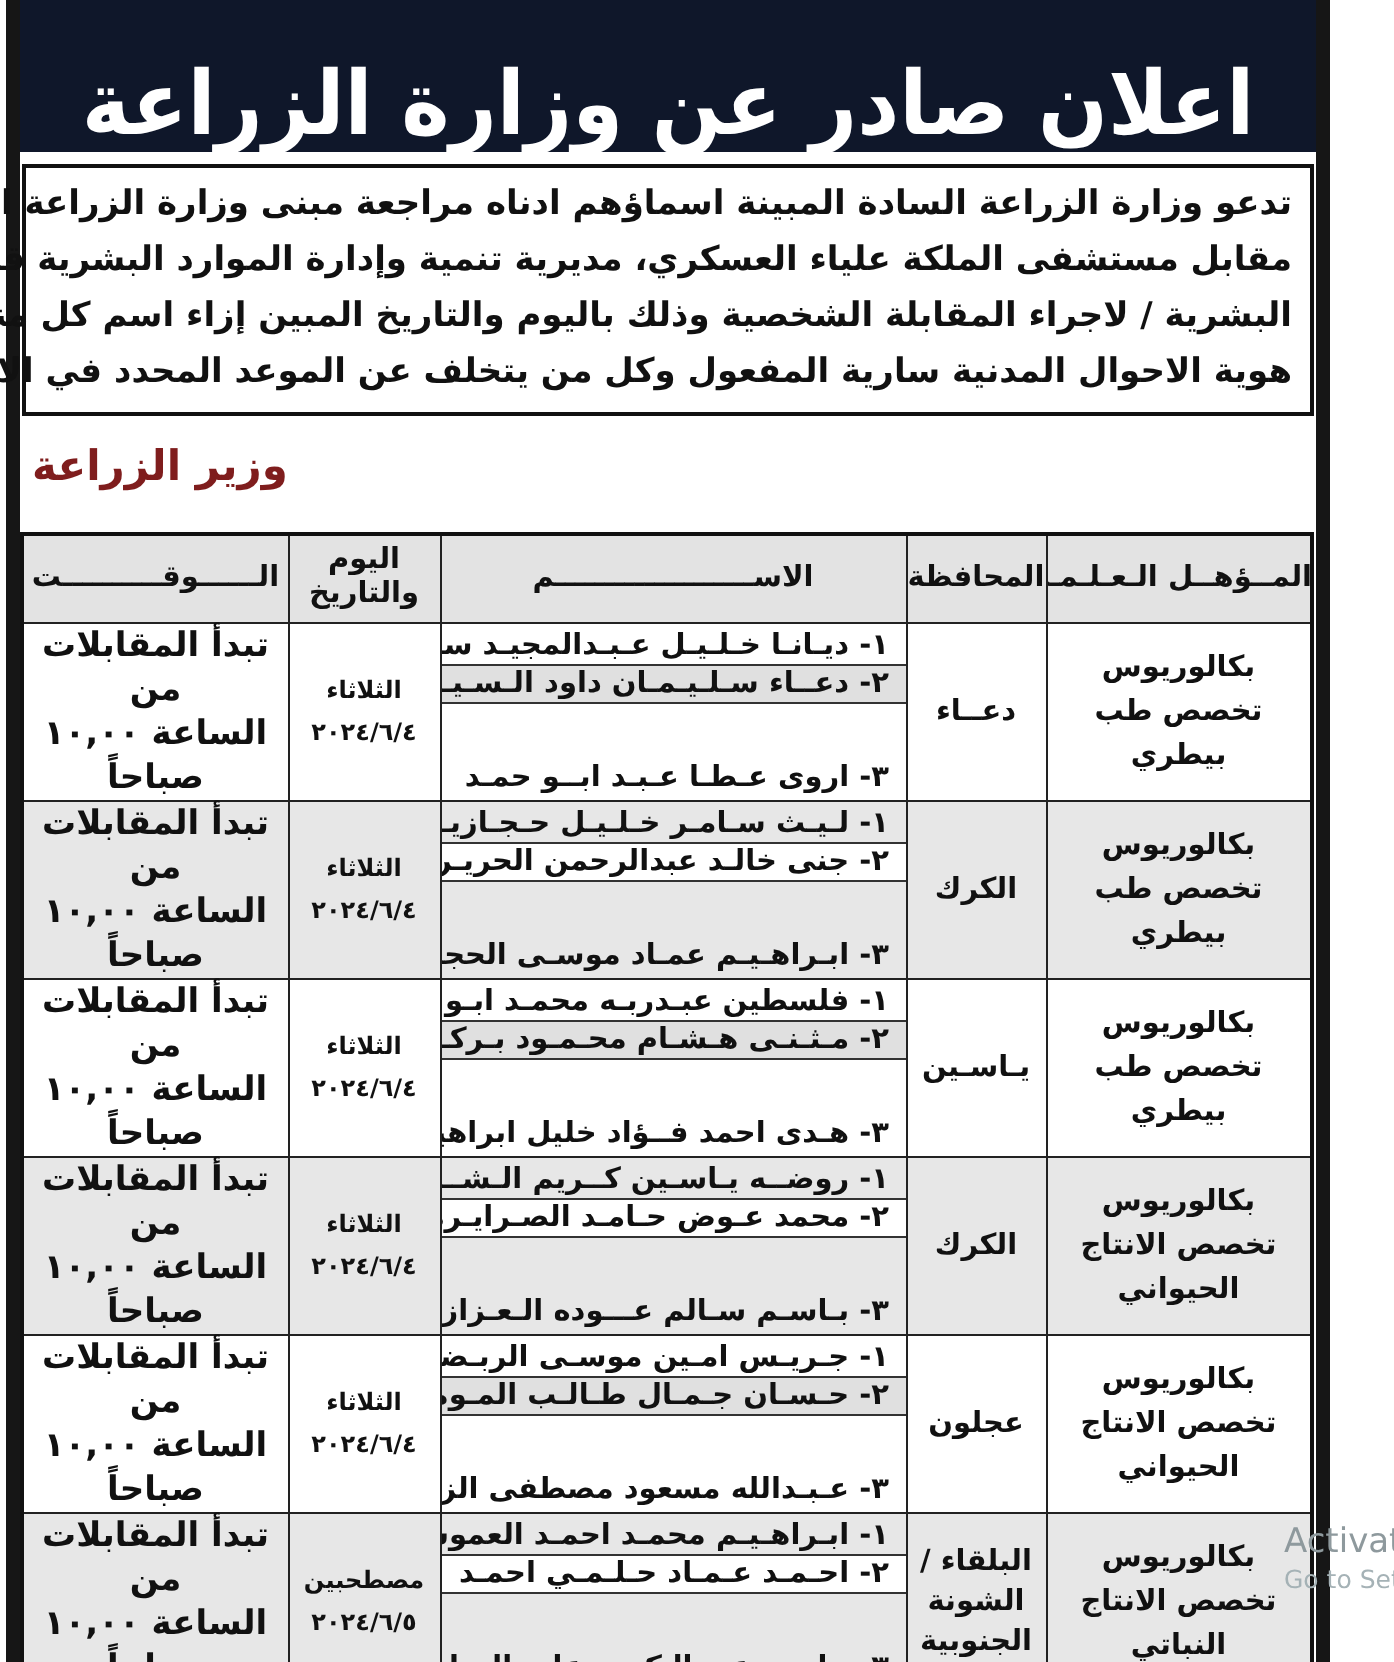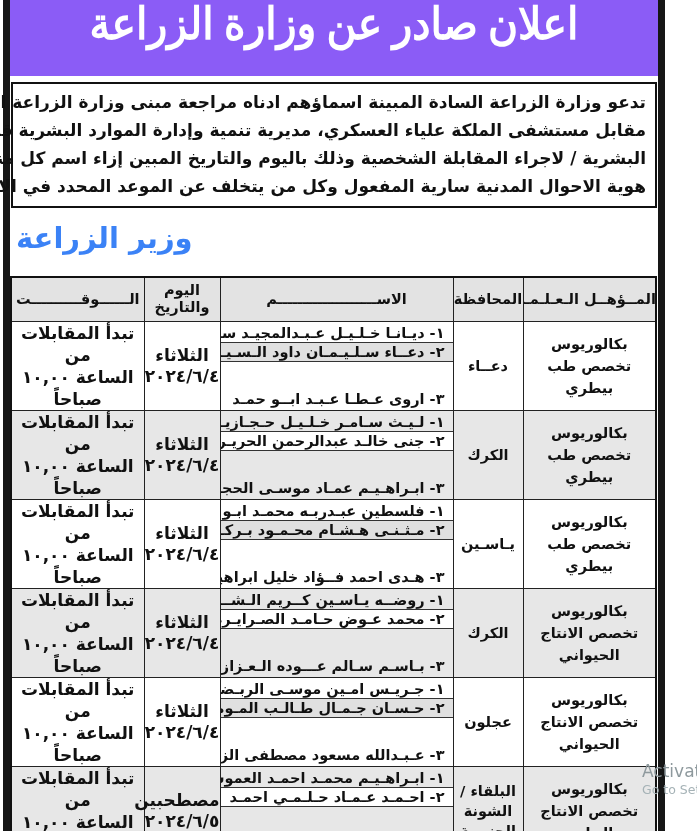--- a/index.html
+++ b/index.html
@@ -8,36 +8,36 @@
     background:#ffffff;
     font-family:"DejaVu Sans","Liberation Sans",sans-serif;
     -webkit-font-smoothing:antialiased;
   }
   .frame{
     position:absolute;left:3px;top:0;width:648px;height:840px;
     border-left:7px solid #161616;border-right:7px solid #161616;
     background:#ffffff;direction:rtl;
   }
   .title-band{
-    height:76px;background:#8b5cf6;display:flex;align-items:flex-start;justify-content:center;font-family:Liberation Serif, serif;
+    height:76px;background:#0f172a;display:flex;align-items:flex-end;justify-content:center;
   }
   .title-band h1{
     margin:0;color:#ffffff;font-size:41px;font-weight:bold;letter-spacing:-1px;
     transform:scaleY(1.08);
   }
   .intro-box{
     margin:6px 1px 0 1px;border:2px solid #111;padding:4px 9px 6px 9px;background:#fff;
   }
   .intro-line{
     font-size:17px;font-weight:bold;color:#111;line-height:28px;
     text-align:justify;text-align-last:justify;white-space:nowrap;
   }
   .signature{
     margin:13px 0 0 0;padding-left:6px;
-    font-size:29px;font-weight:bold;color:#3b82f6;text-align:left;direction:rtl;
+    font-size:21px;font-weight:bold;color:#7f1d1d;text-align:left;direction:rtl;
   }
   table.sched{
     margin:21px 1px 0 2px;border-collapse:collapse;table-layout:fixed;
     width:645px;border:2px solid #111;background:#fff;
   }
   table.sched th,table.sched td{
     border:1px solid #222;padding:0;vertical-align:middle;
     font-weight:bold;color:#111;text-align:center;
   }
   tr.head-row{height:44px;}
@@ -53,21 +53,21 @@
   td.names-cell{padding:0;vertical-align:top;}
   .names-stack{display:flex;flex-direction:column;height:84px;}
   .names-stack .n{
     flex:1 1 0;display:flex;align-items:center;
     padding:0 8px;font-size:14.5px;font-weight:bold;white-space:nowrap;overflow:hidden;
     border-bottom:1px solid #333;background:transparent;justify-content:flex-start;
   }
   .names-stack .n:last-child{border-bottom:none;margin-top:28px;}
   tr.group-row .names-stack .n:nth-child(2){background:#e0e0e0;}
   tr.group-row.alt .names-stack .n:nth-child(2){background:#ffffff;}
-  td.date-cell div{line-height:21px;font-size:17px;}
+  td.date-cell div{line-height:21px;font-size:12px;}
   td.time-cell div{line-height:22px;font-size:17px;}
   .ltr{direction:ltr;unicode-bidi:isolate;}
   tr.partial-row{height:45px;}
   tr.partial-row td{background:#fff;}
   .watermark{
     position:absolute;left:642px;top:760px;z-index:5;direction:ltr;text-align:left;
     white-space:nowrap;pointer-events:none;
   }
   .watermark .w1{font-size:17px;color:#8e999d;line-height:22px;}
   .watermark .w2{font-size:12.5px;color:#a5b2b6;line-height:16px;}

